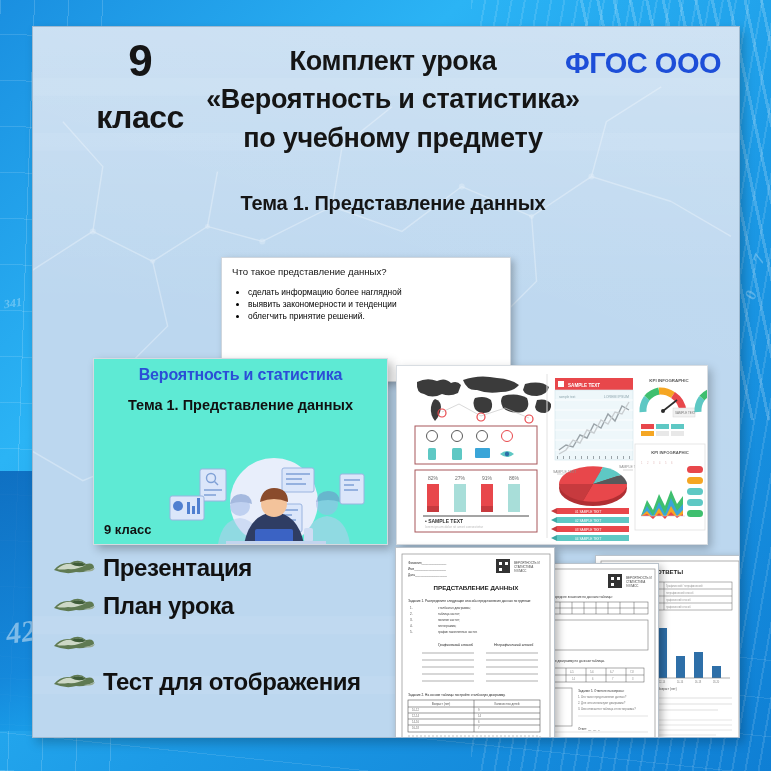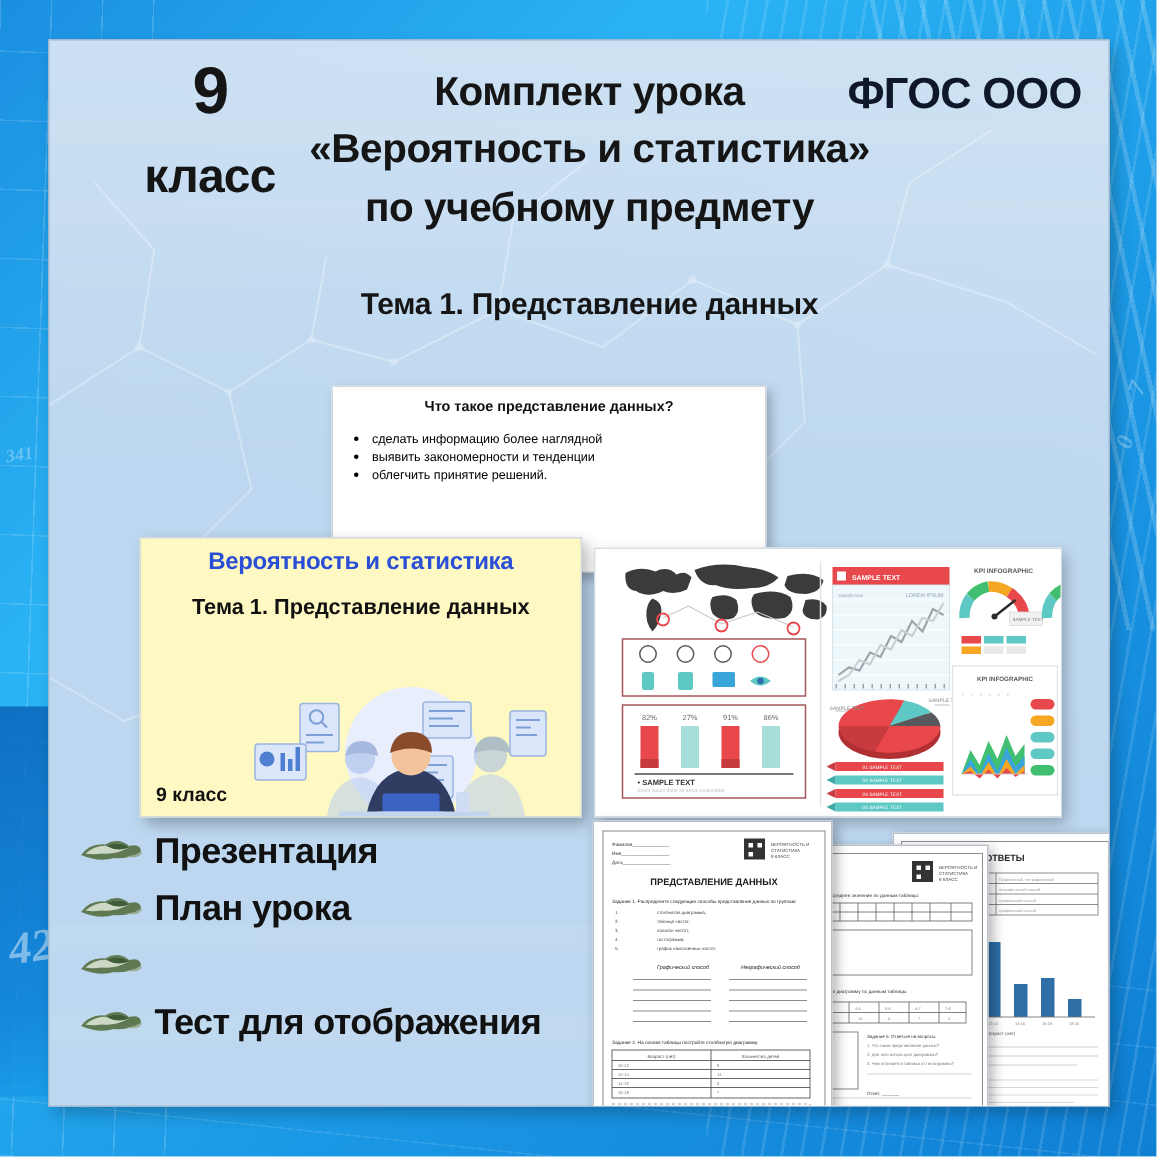--- a/index.html
+++ b/index.html
@@ -94,21 +94,21 @@
   
   .grade-block {
     position: absolute; left: 32px; top: 12px; width: 150px;
     text-align: center; color: #151515; line-height: 1.0;
   }
   .grade-num { font-size: 44px; font-weight: bold; letter-spacing: -1px; }
   .grade-word { font-size: 32px; font-weight: bold; margin-top: 18px; letter-spacing: -.5px; }
 
   .fgos {
     position: absolute; right: 18px; top: 20px;
-    font-size: 29px; font-weight: bold; color: #0f172a; letter-spacing: -.5px;
+    font-size: 29px; font-weight: bold; color: #1d4ed8; letter-spacing: -.5px;
   }
 
   .main-title {
     position: absolute; left: 150px; top: 15px; width: 420px;
     text-align: center; color: #151515;
     font-size: 27px; font-weight: bold; line-height: 1.42;
     letter-spacing: -.3px;
   }
   .subtitle {
     position: absolute; left: 150px; top: 165px; width: 420px;
@@ -119,36 +119,36 @@
   
   .slide-text {
     position: absolute; left: 188px; top: 230px;
     width: 290px; height: 125px;
     background: #fff; border: 1px solid #cfd6dd;
     box-shadow: 3px 3px 7px rgba(0,0,0,.25);
     padding: 8px 10px 0 10px;
     overflow: hidden;
   }
   .slide-text h3 {
-    font-size: 9.6px; text-align: center; color: #111;
-    font-weight: bold; margin-bottom: 9px;
+    font-size: 9.6px; text-align: left; color: #111;
+    font-weight: normal; margin-bottom: 9px;
   }
   .slide-text p {
     font-size: 8.6px; color: #1a1a1a; line-height: 1.45; text-align: justify;
   }
   .slide-text p .ind { display: inline-block; width: 14px; }
   .slide-text .term { font-style: italic; font-weight: bold; }
   .slide-text .goals { font-style: italic; margin-top: 2px; }
   .slide-text ul { margin: 1px 0 0 16px; font-size: 8.4px; line-height: 1.45; }
 
   
   .slide-title {
     position: absolute; left: 60px; top: 331px;
     width: 295px; height: 187px;
-    background: #fef9c3; border: 1px solid #d4dae0;
+    background: #5eead4; border: 1px solid #d4dae0;
     box-shadow: 4px 4px 9px rgba(0,0,0,.28);
     overflow: hidden;
   }
   .slide-title .st-head {
     text-align: center; color: #2b4ed6; font-weight: bold;
     font-size: 16px; margin-top: 7px; letter-spacing: -.2px;
   }
   .slide-title .st-topic {
     text-align: center; color: #111; font-weight: bold;
     font-size: 14.5px; line-height: 1.25; margin-top: 12px;

